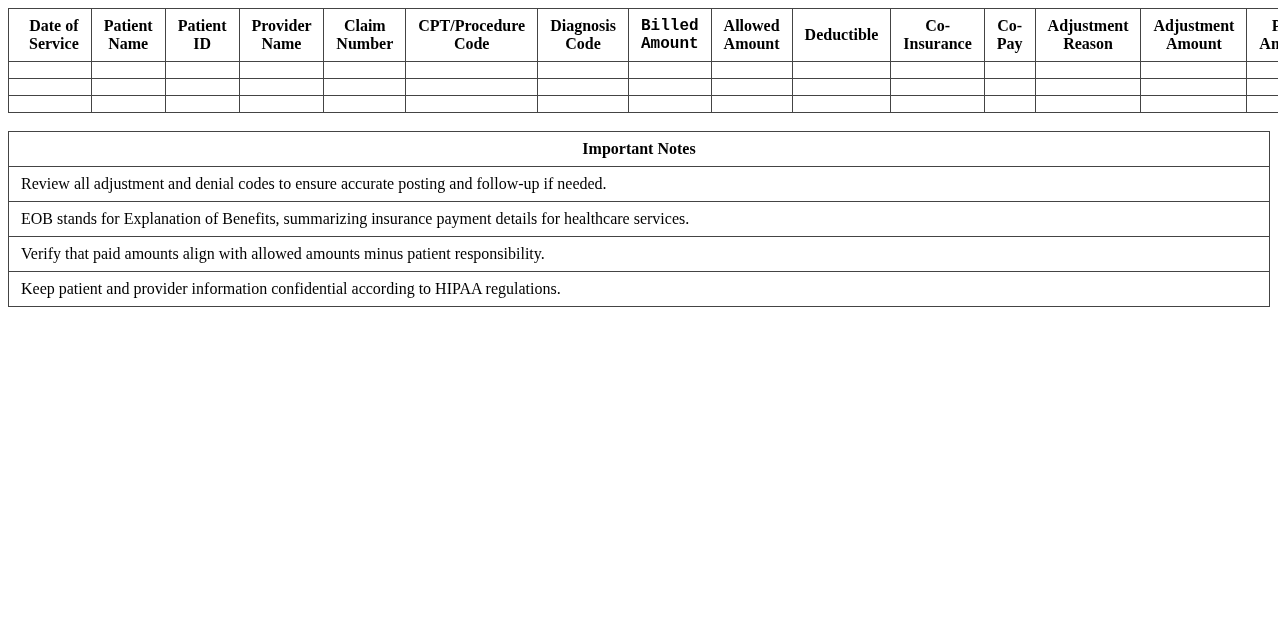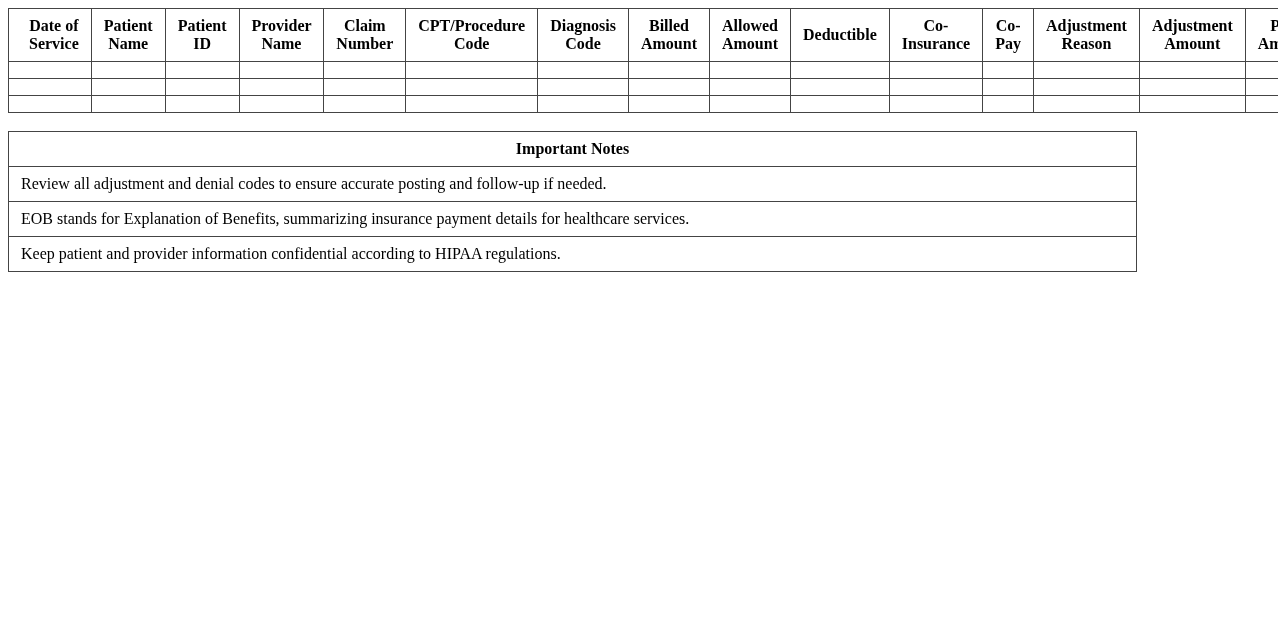--- a/index.html
+++ b/index.html
@@ -10,21 +10,21 @@
     .wrap { position: absolute; left: 8px; top: 8px; }
     table.eob {
       border-collapse: collapse; font-size: 16px; table-layout: fixed;
     }
     table.eob th, table.eob td {
       border: 1px solid #444; padding: 0 12px; text-align: center;
     }
     table.eob th { font-weight: bold; height: 52px; line-height: 18px; }
     table.eob td { height: 16px; }
     table.notes {
-      position: absolute; left: 8px; top: 131px; width: 1129px;
+      position: absolute; left: 8px; top: 131px; width: 1262px;
       border-collapse: collapse; font-size: 16px;
     }
     table.notes th, table.notes td {
       border: 1px solid #444; padding: 0 12px; height: 34px;
     }
     table.notes th { text-align: center; font-weight: bold; }
     table.notes td { text-align: left; }
   </style>
 </head>
 <body>
@@ -50,21 +50,21 @@
       </colgroup>
     <thead>
       <tr id="eob-head">
           <th style="width: 51px; padding-left: 20px;">Date of Service</th>
           <th style="width: 50px; margin-top: 32px;">Patient Name</th>
           <th style="width: 50px;">Patient ID</th>
           <th style="width: 60px; font-family: Liberation Serif, serif;">Provider Name</th>
           <th style="width: 58px;">Claim Number</th>
           <th style="width: 108px;">CPT/Procedure Code</th>
           <th style="width: 67px;">Diagnosis Code</th>
-          <th style="width: 57px;">Billed Amount</th>
+          <th style="width: 57px; font-family: Liberation Mono, monospace;">Billed Amount</th>
           <th style="width: 57px;">Allowed Amount</th>
           <th style="width: 75px; margin-left: 24px;">Deductible</th>
           <th style="width: 69px;">Co-Insurance</th>
           <th style="width: 27px;">Co-Pay</th>
           <th style="width: 82px;">Adjustment Reason</th>
           <th style="width: 82px; margin-top: 30px;">Adjustment Amount</th>
           <th style="width: 56px;">Paid Amount</th>
         </tr>
     </thead>
     <tbody id="eob-body">
@@ -130,16 +130,19 @@
     </tr>
   </thead>
   <tbody>
     <tr>
         <td>Review all adjustment and denial codes to ensure accurate posting and follow-up if needed.</td>
       </tr>
     <tr>
         <td>EOB stands for Explanation of Benefits, summarizing insurance payment details for healthcare services.</td>
       </tr>
     <tr>
+        <td>Verify that paid amounts align with allowed amounts minus patient responsibility.</td>
+      </tr>
+    <tr>
         <td>Keep patient and provider information confidential according to HIPAA regulations.</td>
       </tr>
   </tbody>
 </table>
 
 </body></html>

